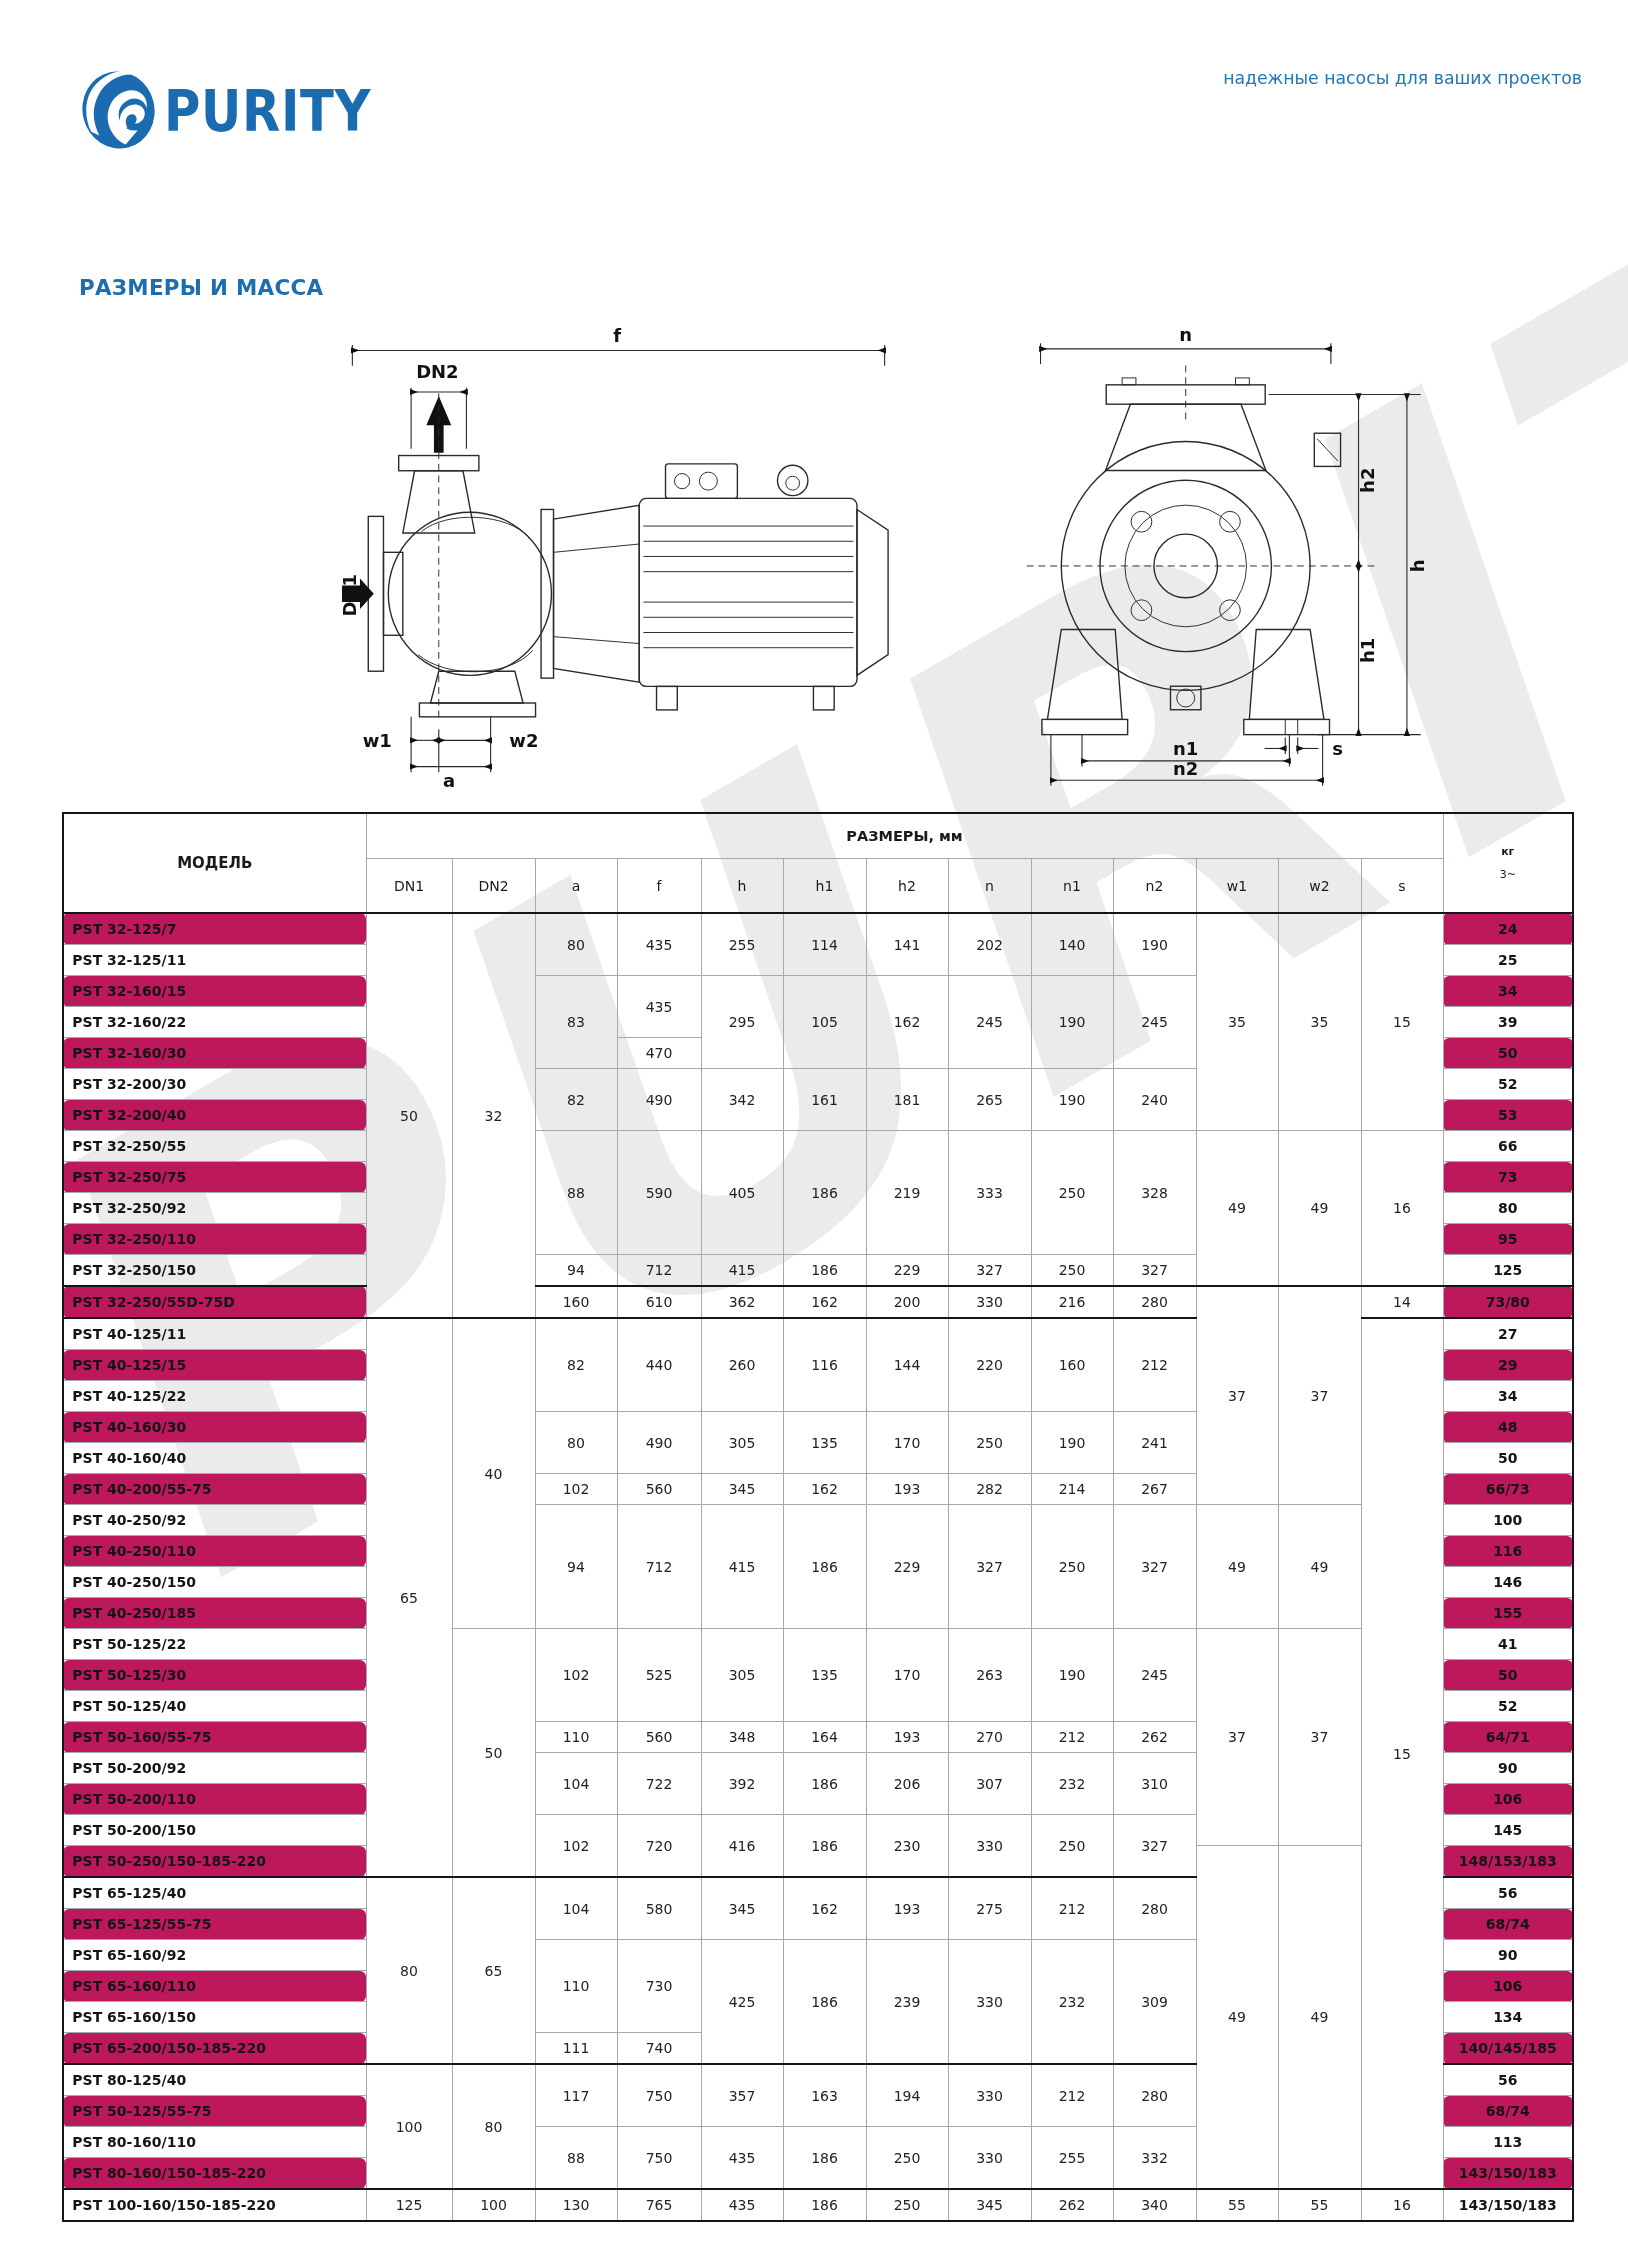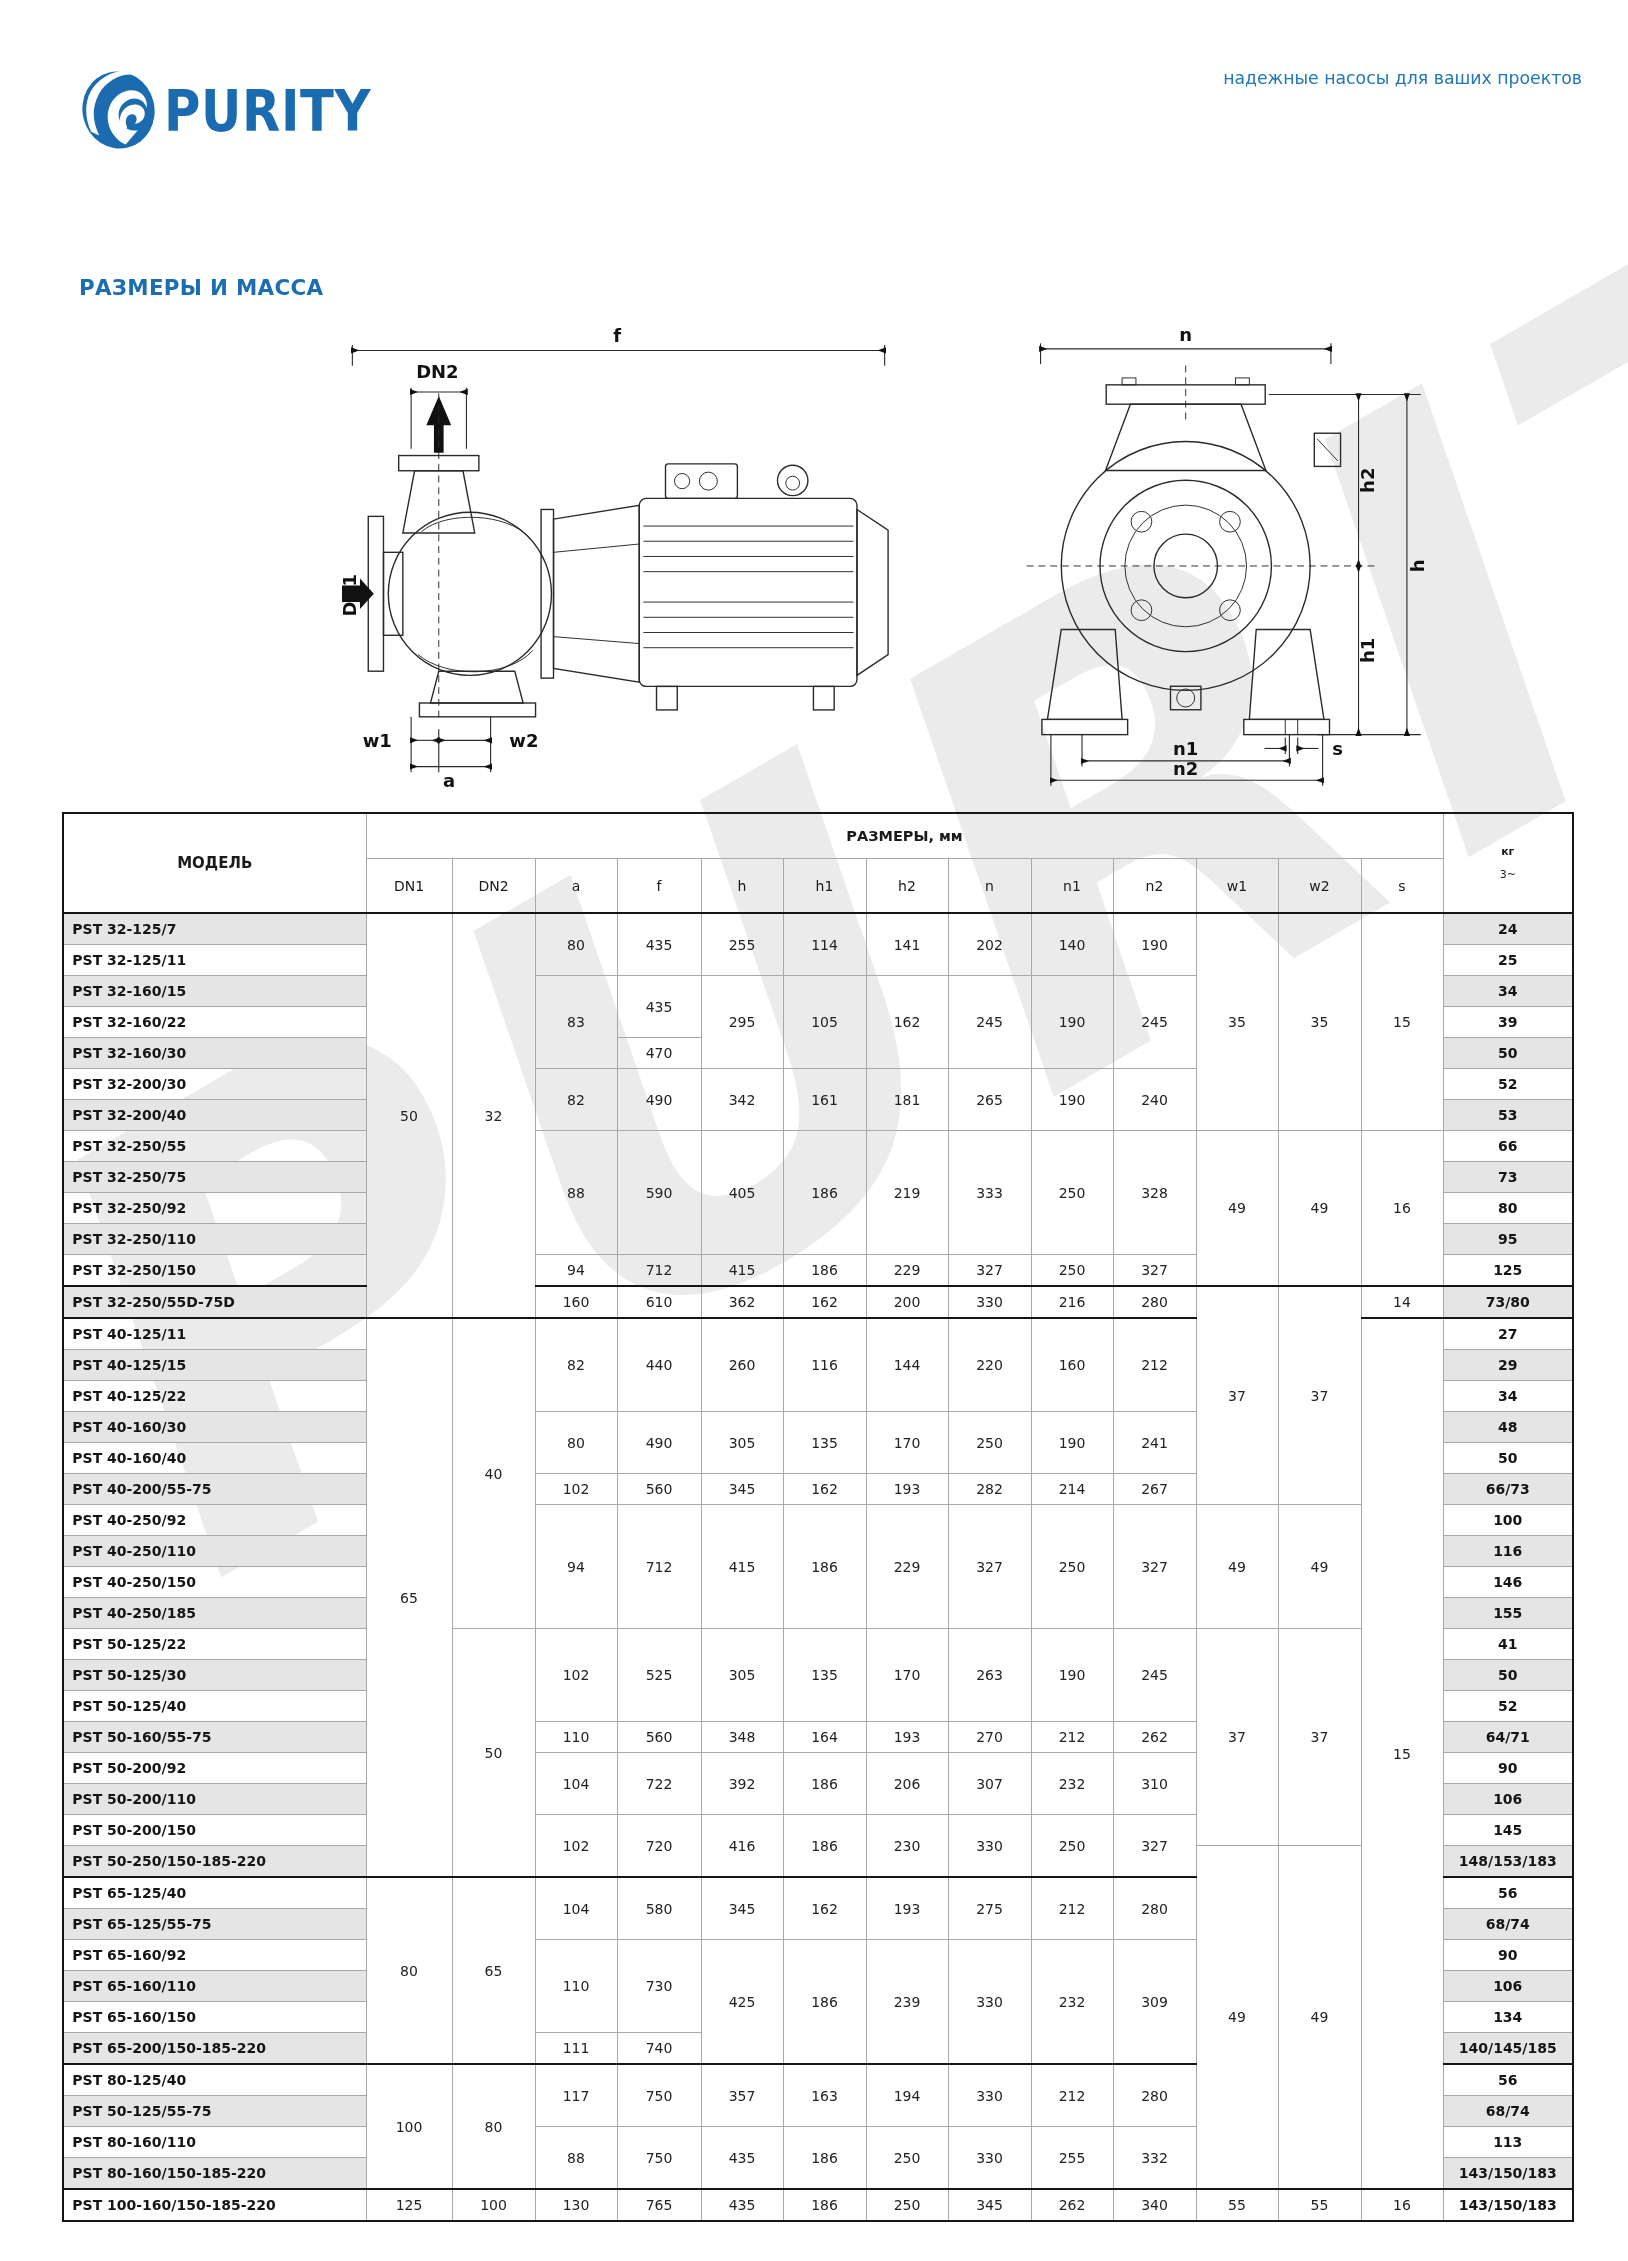--- a/index.html
+++ b/index.html
@@ -51,21 +51,21 @@
   .dim-table thead tr.hr1 th { height:44px;margin-top:33px; }
   .dim-table thead tr.hr2 th { height:53px; font-weight:400; }
   .dim-table thead th.model-h { font-weight:700; font-size:15px; }
   .dim-table thead th.dims-h  { font-weight:700; font-size:14.5px; }
   .dim-table thead th.kg-h    { font-weight:700; font-size:11px; }
   .dim-table thead th.kg-h .sub { display:block; font-weight:400; margin-top:9.7px; }
   .dim-table thead { border-bottom:2.1px solid #151515; }
   .dim-table tbody td { height:30px; color:#222; }
   .dim-table tbody td.model { text-align:left; padding-left:8.3px; font-weight:700; color:#141414; font-size:14px; }
   .dim-table tbody td.kg { font-weight:700; color:#141414; }
-  .dim-table tbody td.shade { background:#e5e5e5; }
+  .dim-table tbody td.shade { background:#be185d;border-radius:6px; }
   .dim-table tbody tr.block-start td { border-top:2.1px solid #151515; }
 </style>
 </head>
 <body>
 
 <div class="page">
 
   <div class="watermark">PURITY</div>
 
   <div class="logo">

